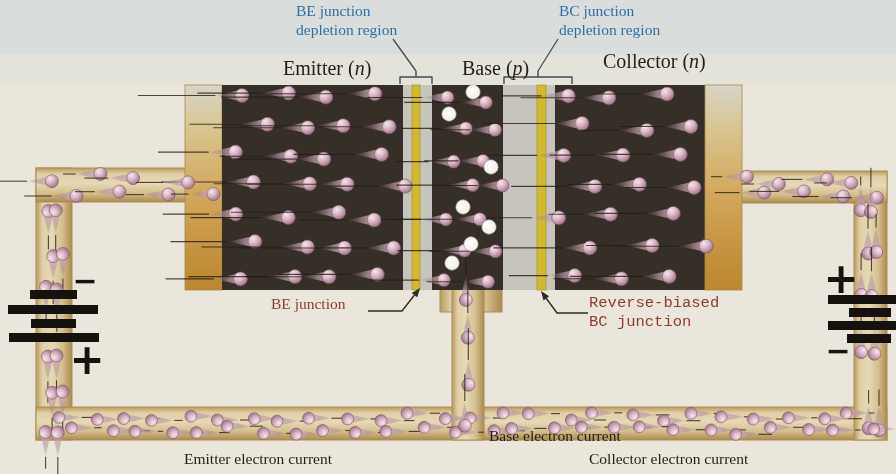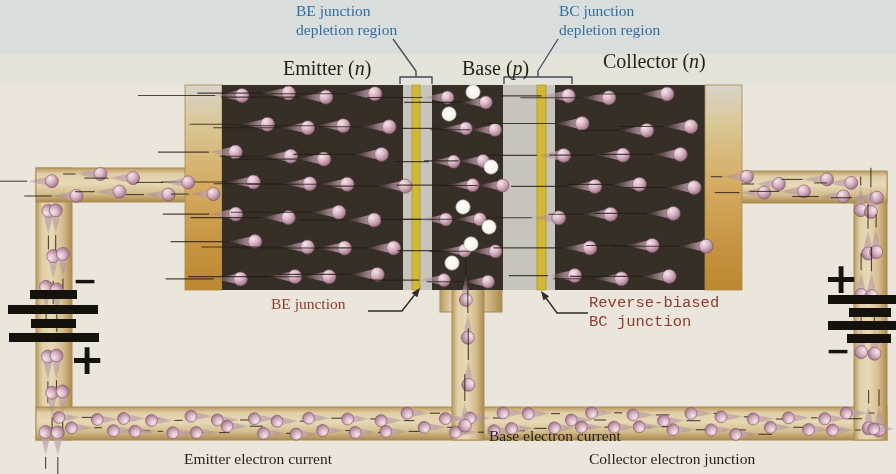--- a/index.html
+++ b/index.html
@@ -945,20 +945,20 @@
   <div class="lbl lbl-red" style="left:271px;top:294px;">
     <div>BE junction</div>
   </div>
   <div class="lbl lbl-red" style="left:589px;top:294px;font-family:Liberation Mono, monospace;">
     <div>Reverse-biased</div>
     <div>BC junction</div>
   </div>
 
   <div class="lbl" style="left:489px;top:382px;margin-top:44px;">Base electron current</div>
   <div class="lbl" style="left:184px;top:449px;">Emitter electron current</div>
-  <div class="lbl" style="left:589px;top:449px;">Collector electron junction</div>
+  <div class="lbl" style="left:589px;top:449px;">Collector electron current</div>
 
   <div class="sign sign-minus" style="left:85px;top:281px;">−</div>
   <div class="sign sign-plus" style="left:87px;top:360px;">+</div>
   <div class="sign sign-plus" style="left:841px;top:279px;">+</div>
   <div class="sign sign-minus" style="left:838px;top:351px;">−</div>
 
 </div>
 
 </body></html>

